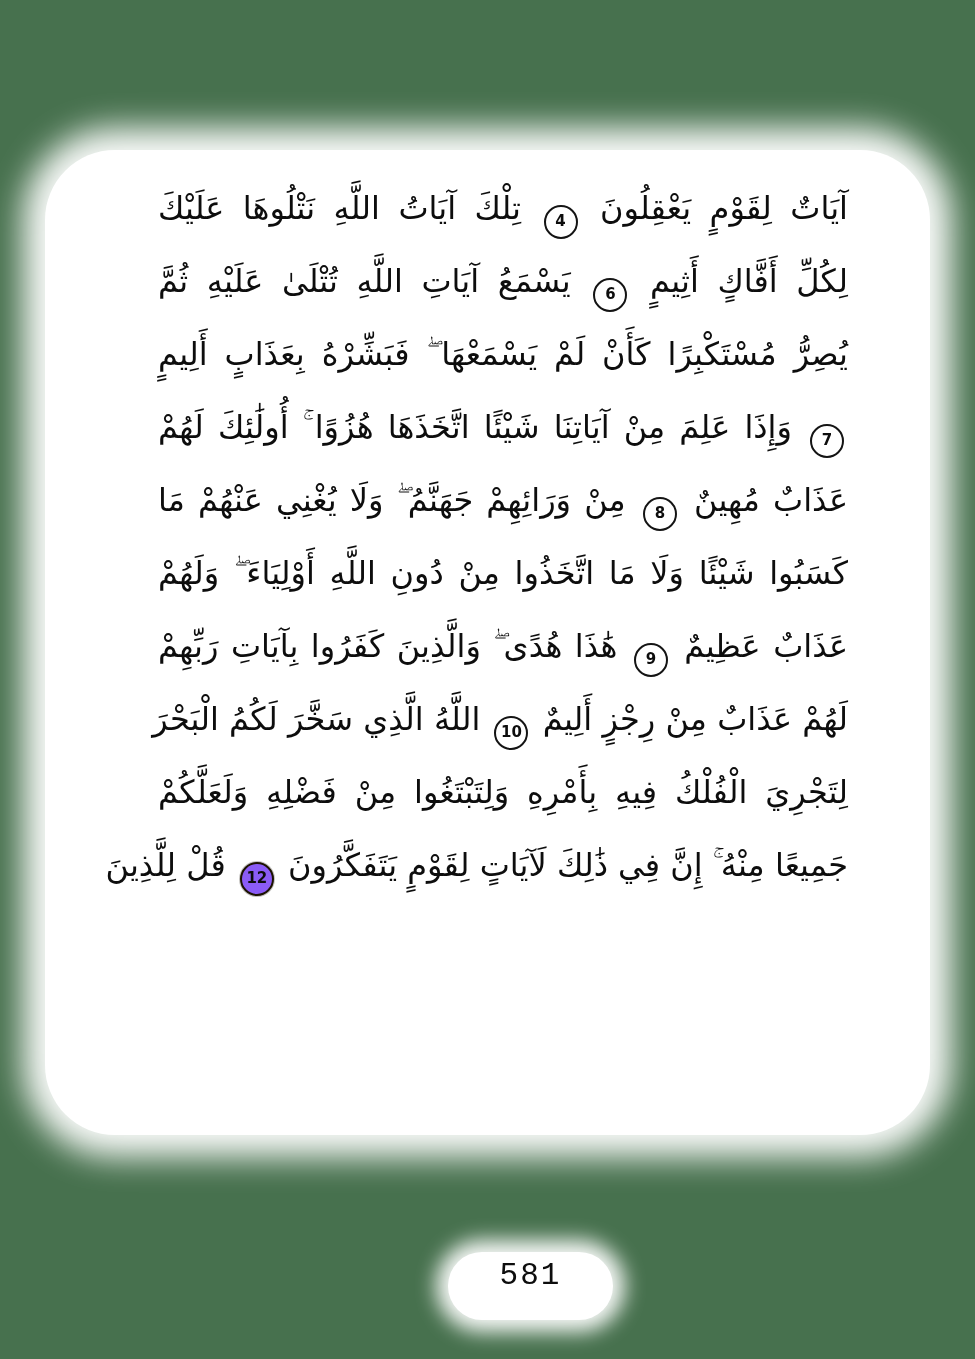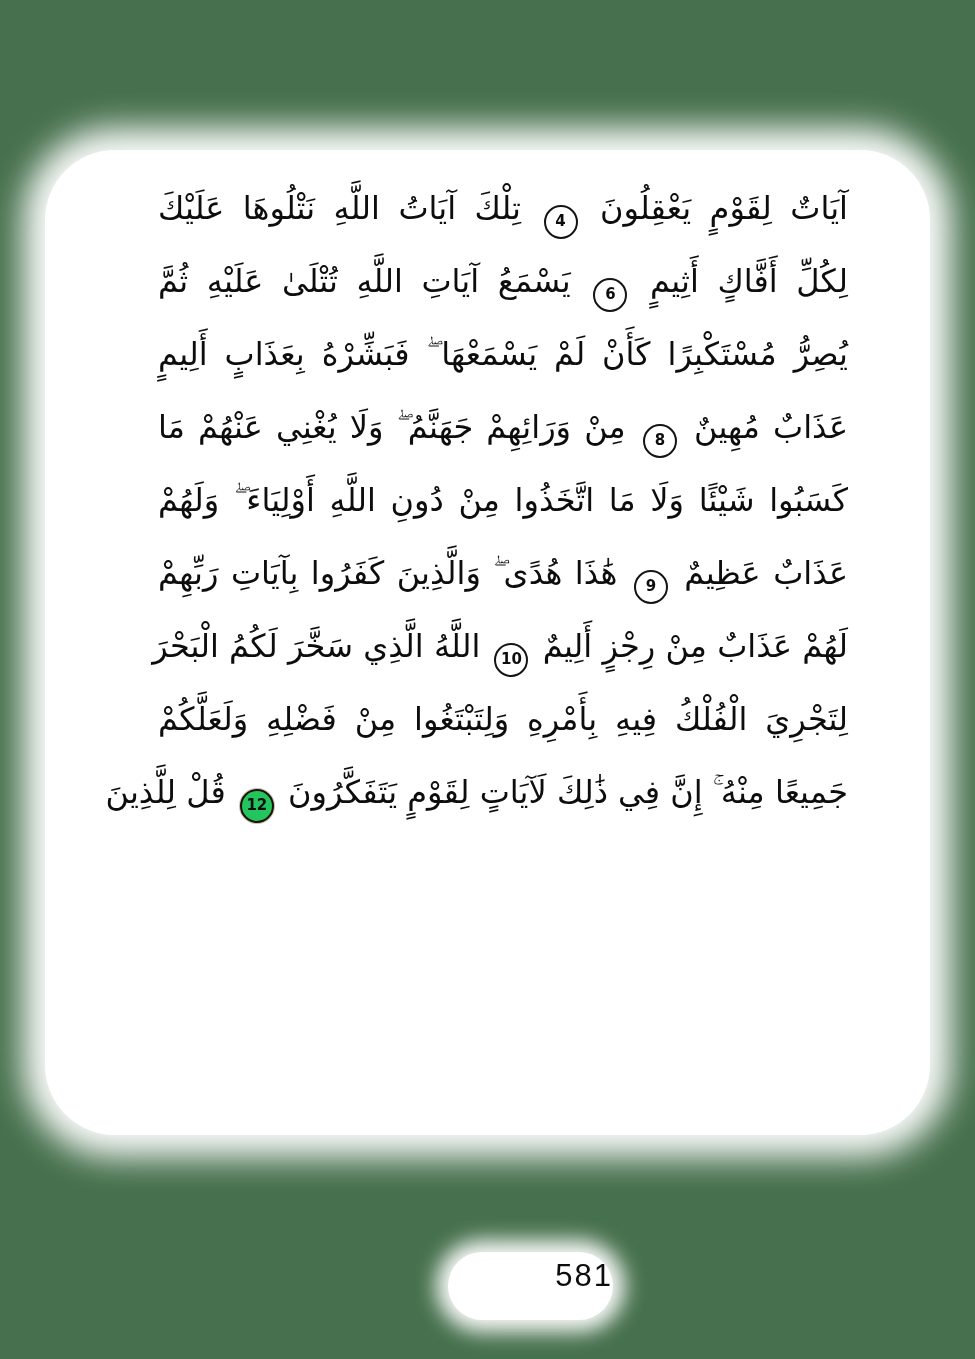--- a/index.html
+++ b/index.html
@@ -53,31 +53,31 @@
     font-size: 15px;
     font-weight: bold;
     line-height: 1;
     vertical-align: -7px;
     margin: 0 4px;
     color: #0d0d0d;
     background: transparent;
     cursor: pointer;
   }
   .ayah-marker.highlighted {
-    background: #22c55e;
+    background: #8b5cf6;
     border-color: #1c1302;
     box-shadow: 0 0 0 1px rgba(20,12,0,0.25);
     margin-top: 11px;
   }
   .page-number {
     position: absolute;
     left: 448px; top: 1258px;
     width: 165px;
-    text-align: right;
-    font-family: Liberation Sans, sans-serif;
+    text-align: center;
+    font-family: Liberation Mono, monospace;
     font-size: 31px;
     letter-spacing: 2px;
     color: #0d0d0d;
   }
 </style>
 </head>
 <body>
 
 <div class="paper paper-main"></div>
 <div class="paper paper-pageno"></div>
@@ -95,20 +95,24 @@
   <div class="line">
     <span>لِكُلِّ أَفَّاكٍ أَثِيمٍ</span>
     <span class="ayah-marker">6</span>
     <span>يَسْمَعُ آيَاتِ اللَّهِ تُتْلَىٰ عَلَيْهِ ثُمَّ</span>
   </div>
 
   <div class="line">
     <span>يُصِرُّ مُسْتَكْبِرًا كَأَنْ لَمْ يَسْمَعْهَا ۖ فَبَشِّرْهُ بِعَذَابٍ أَلِيمٍ</span>
   </div>
 
+  <div class="line">
+    <span class="ayah-marker">7</span>
+    <span>وَإِذَا عَلِمَ مِنْ آيَاتِنَا شَيْئًا اتَّخَذَهَا هُزُوًا ۚ أُولَٰئِكَ لَهُمْ</span>
+  </div>
 
   <div class="line">
     <span>عَذَابٌ مُهِينٌ</span>
     <span class="ayah-marker">8</span>
     <span>مِنْ وَرَائِهِمْ جَهَنَّمُ ۖ وَلَا يُغْنِي عَنْهُمْ مَا</span>
   </div>
 
   <div class="line">
     <span>كَسَبُوا شَيْئًا وَلَا مَا اتَّخَذُوا مِنْ دُونِ اللَّهِ أَوْلِيَاءَ ۖ وَلَهُمْ</span>
   </div>

